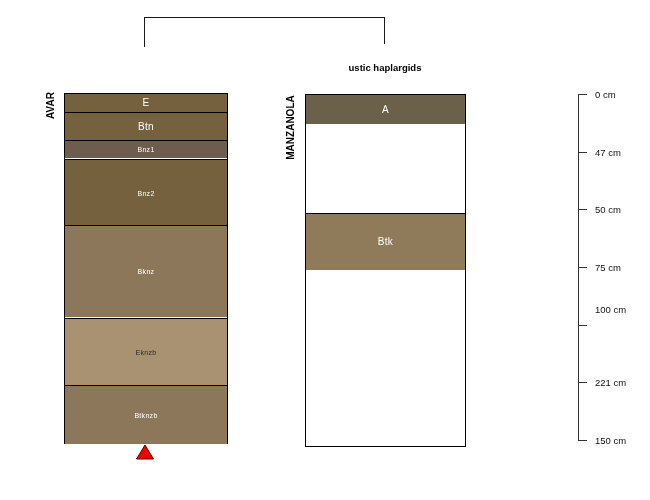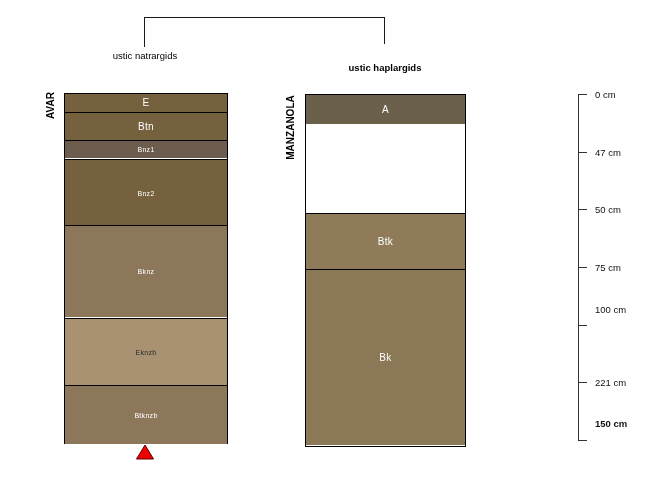--- a/index.html
+++ b/index.html
@@ -21,21 +21,20 @@
   #marker{position:absolute;}
 </style>
 </head>
 <body>
 
 <div id="canvas">
 
   <div class="hline" style="left:144px;top:17px;width:240px;"></div>
   <div class="vline" style="left:144px;top:17px;height:30px;"></div>
   <div class="vline" style="left:384px;top:17px;height:27px;"></div>
-  <div class="taxon" style="left:65px;top:50px;">ustic natrargids</div>
   <div class="taxon" style="left:305px;top:62px;font-weight:bold;">ustic haplargids</div>
 
   <div class="profile-name" style="left:10px;top:100px;width:80px;">AVAR</div>
   <div class="profile-name" style="left:245px;top:122px;width:90px;">MANZANOLA</div>
 
   <div class="profile" id="profile-0" style="left: 64px; top: 93px; width: 162px; height: 349px;">
       <div class="horizon" style="top: 0px; height: 18px; background: rgb(118, 97, 63);">
         <span class="horizon-label" style="color: rgb(255, 255, 255); font-size: 10px;">E</span>
       </div>
       <div class="horizon divided" style="top: 18px; height: 28px; background: rgb(118, 97, 63);">
@@ -57,23 +56,20 @@
         <span class="horizon-label" style="color: rgb(255, 255, 255); font-size: 7px;">Btknzb</span>
       </div>
     </div>
   <div class="profile" id="profile-1" style="left: 305px; top: 94px; width: 159px; height: 351px;">
       <div class="horizon" style="top: 0px; height: 29px; background: rgb(107, 96, 73);">
         <span class="horizon-label" style="color: rgb(255, 255, 255); font-size: 10px;">A</span>
       </div>
       <div class="horizon divided" style="top: 118px; height: 57px; background: rgb(143, 123, 89);">
         <span class="horizon-label" style="color: rgb(255, 255, 255); font-size: 10px;">Btk</span>
       </div>
-      <div class="horizon divided" style="top: 174px; height: 176px; background: rgb(138, 120, 87);">
-        <span class="horizon-label" style="color: rgb(255, 255, 255); font-size: 10px;">Bk</span>
-      </div>
     </div>
 
   <svg id="marker" width="20" height="16" viewBox="0 0 20 16" style="left:135px;top:444px;">
     <polygon points="10,1 18.5,15 1.5,15" fill="#ee0000" stroke="#5a0000" stroke-width="1"></polygon>
   </svg>
 
   <div class="vline" id="axis-line" style="left:578px;top:94px;height:346px;"></div>
   <div id="axis-ticks">
       <div class="tick" style="left: 578px; top: 94px;"></div>
       <div class="depth-label" style="left: 595px; top: 89px;">0 cm</div>
@@ -81,16 +77,16 @@
       <div class="depth-label" style="left: 595px; top: 147px;">47 cm</div>
       <div class="tick" style="left: 578px; top: 209px;"></div>
       <div class="depth-label" style="left: 595px; top: 204px;">50 cm</div>
       <div class="tick" style="left: 578px; top: 267px;"></div>
       <div class="depth-label" style="left: 595px; top: 262px;">75 cm</div>
       <div class="tick" style="left: 578px; top: 325px;"></div>
       <div class="depth-label" style="left: 595px; top: 304px;">100 cm</div>
       <div class="tick" style="left: 578px; top: 382px;"></div>
       <div class="depth-label" style="left: 595px; top: 377px;">221 cm</div>
       <div class="tick" style="left: 578px; top: 440px;"></div>
-      <div class="depth-label" style="left: 595px; top: 418px; font-weight: bold;">150 cm</div>
+      <div class="depth-label" style="left: 595px; top: 435px;">150 cm</div>
     </div>
 
 </div>
 
 </body></html>

